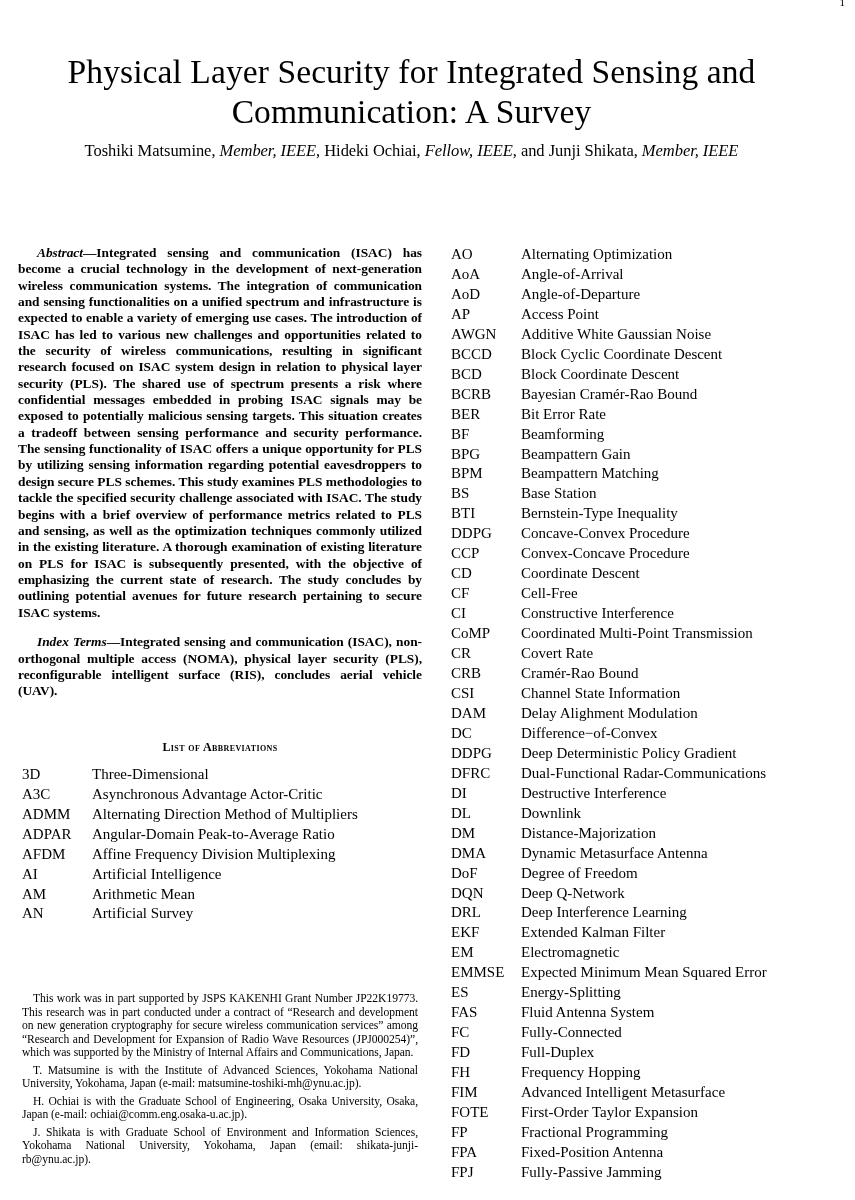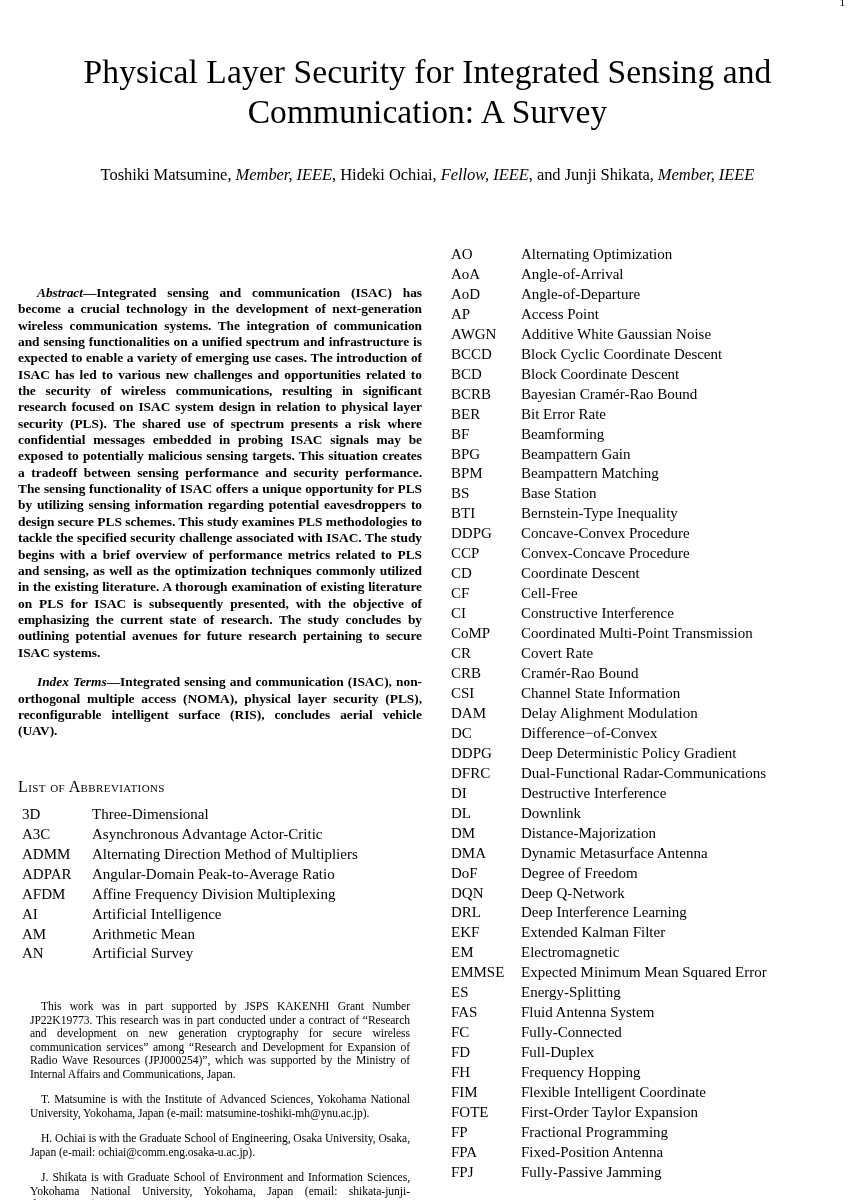--- a/index.html
+++ b/index.html
@@ -29,73 +29,74 @@
     right: 10px;
     font-size: 11px;
     line-height: 11px;
     font-family: "Liberation Serif", serif;
   }
 
   
   .title-block {
     position: absolute;
     top: 52px;
-    left: 40px;
+    left: 24px;
     width: 775px;
     text-align: center;
   }
   .paper-title {
     font-size: 33.5px;
     line-height: 40px;
     font-weight: normal;
     letter-spacing: 0.1px;
     margin: 0;
     font-family: "Liberation Serif", "DejaVu Serif", serif;
   }
   .authors {
-    margin-top: 33px;
+    margin-top: 9px;
     font-size: 16.5px;
     line-height: 20px;
     letter-spacing: -0.05px;
   }
   .authors i { font-style: italic; }
 
   
   .col {
     position: absolute;
     top: 245px;
     width: 404px;
   }
-  .col-left  { left: 18px; margin-top: 40px; }
+  .col-left  { left: 18px; }
   .col-right { left: 451px; }
 
   
   .abstract, .index-terms {
     font-size: 13.4px;
     line-height: 16.35px;
     font-weight: bold;
     text-align: justify;
     text-indent: 19px;
     margin: 0;
     letter-spacing: -0.02px;
   }
   .index-terms { margin-top: 13.5px; }
   .abstract .lead, .index-terms .lead {
     font-style: italic;
     font-weight: bold;
   }
 
   
   .sec-heading {
-    font-size: 16px;
+    text-align: center;
+    font-size: 12px;
     line-height: 18px;
     font-variant: small-caps;
     letter-spacing: 0.4px;
     margin: 0;
-    font-weight: normal;
+    font-weight: bold;
   }
   .heading-wrap { margin-top: 38px; margin-bottom: 9px; }
 
   
   .abbr-list {
     margin: 0;
     padding: 0;
     list-style: none;
     font-size: 15px;
     line-height: 19.95px;
@@ -120,21 +121,21 @@
     position: absolute;
     left: 18px;
     top: 988px;
     width: 404px;
   }
   .footnote {
     font-size: 11.6px;
     line-height: 13.5px;
     text-align: justify;
     text-indent: 11px;
-    margin: 12px;
+    margin: 4px;
     letter-spacing: -0.05px;
   }
 </style>
 </head>
 <body>
 
 <div class="page">
 
   <div class="page-number">1</div>
 
@@ -202,21 +203,21 @@
         <li class="abbr-row"><span class="abbr-key">DQN</span><span class="abbr-val">Deep Q-Network</span></li>
         <li class="abbr-row"><span class="abbr-key">DRL</span><span class="abbr-val">Deep Interference Learning</span></li>
         <li class="abbr-row"><span class="abbr-key">EKF</span><span class="abbr-val">Extended Kalman Filter</span></li>
         <li class="abbr-row"><span class="abbr-key">EM</span><span class="abbr-val">Electromagnetic</span></li>
         <li class="abbr-row"><span class="abbr-key">EMMSE</span><span class="abbr-val">Expected Minimum Mean Squared Error</span></li>
         <li class="abbr-row"><span class="abbr-key">ES</span><span class="abbr-val">Energy-Splitting</span></li>
         <li class="abbr-row"><span class="abbr-key">FAS</span><span class="abbr-val">Fluid Antenna System</span></li>
         <li class="abbr-row"><span class="abbr-key">FC</span><span class="abbr-val">Fully-Connected</span></li>
         <li class="abbr-row"><span class="abbr-key">FD</span><span class="abbr-val">Full-Duplex</span></li>
         <li class="abbr-row"><span class="abbr-key">FH</span><span class="abbr-val">Frequency Hopping</span></li>
-        <li class="abbr-row"><span class="abbr-key">FIM</span><span class="abbr-val">Flexible Intelligent Coordinate</span></li>
+        <li class="abbr-row"><span class="abbr-key">FIM</span><span class="abbr-val">Advanced Intelligent Metasurface</span></li>
         <li class="abbr-row"><span class="abbr-key">FOTE</span><span class="abbr-val">First-Order Taylor Expansion</span></li>
         <li class="abbr-row"><span class="abbr-key">FP</span><span class="abbr-val">Fractional Programming</span></li>
         <li class="abbr-row"><span class="abbr-key">FPA</span><span class="abbr-val">Fixed-Position Antenna</span></li>
         <li class="abbr-row"><span class="abbr-key">FPJ</span><span class="abbr-val">Fully-Passive Jamming</span></li>
       </ul>
   </div>
 
   <div class="footnotes">
       <p class="footnote">This work was in part supported by JSPS KAKENHI Grant Number JP22K19773. This research was in part conducted under a contract of “Research and development on new generation cryptography for secure wireless communication services” among “Research and Development for Expansion of Radio Wave Resources (JPJ000254)”, which was supported by the Ministry of Internal Affairs and Communications, Japan.</p>
       <p class="footnote">T. Matsumine is with the Institute of Advanced Sciences, Yokohama National University, Yokohama, Japan (e-mail: matsumine-toshiki-mh@ynu.ac.jp).</p>

